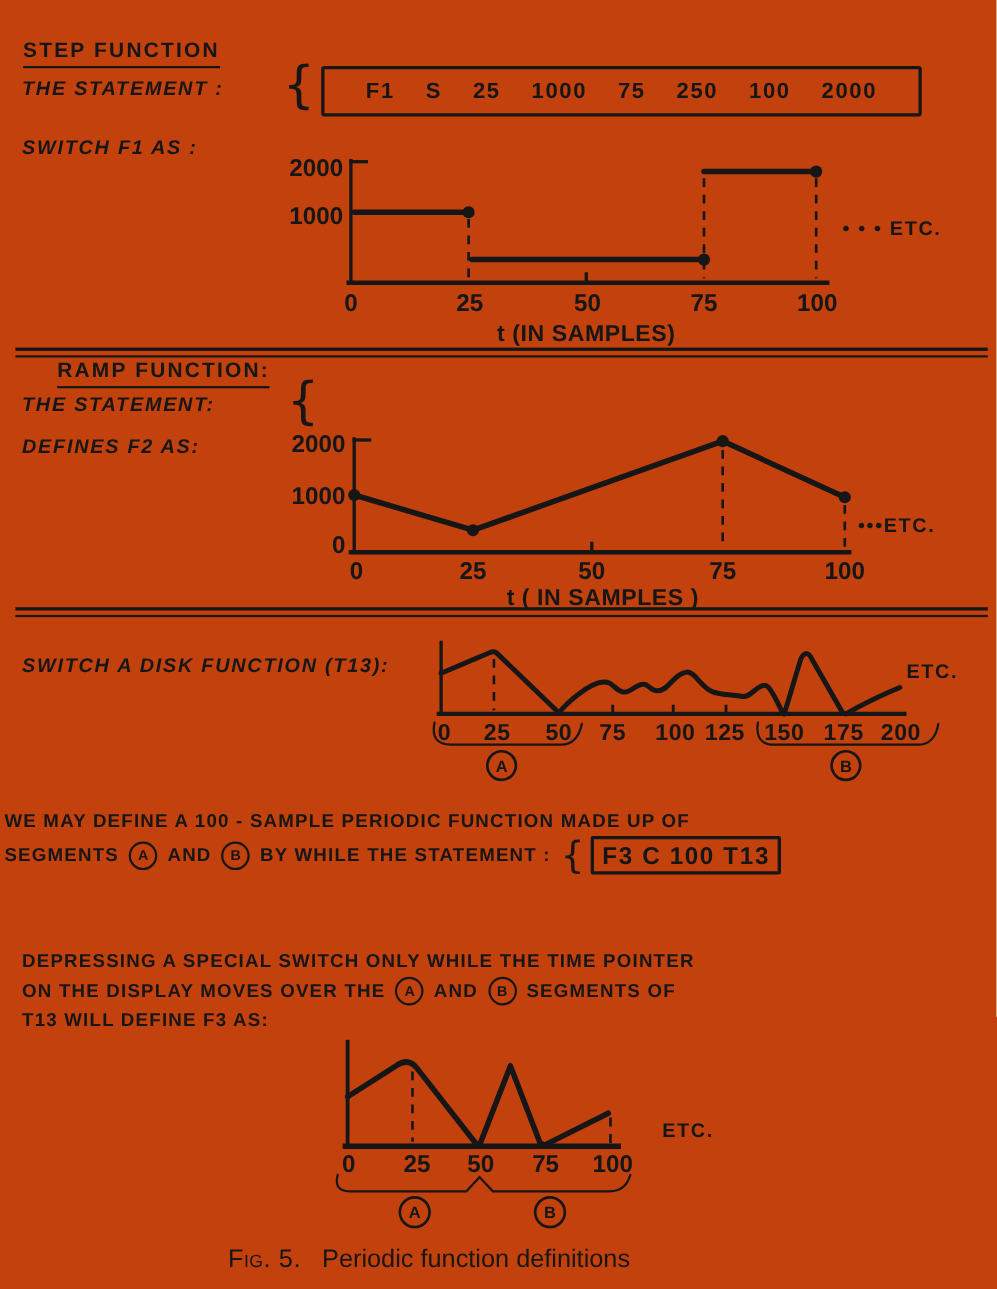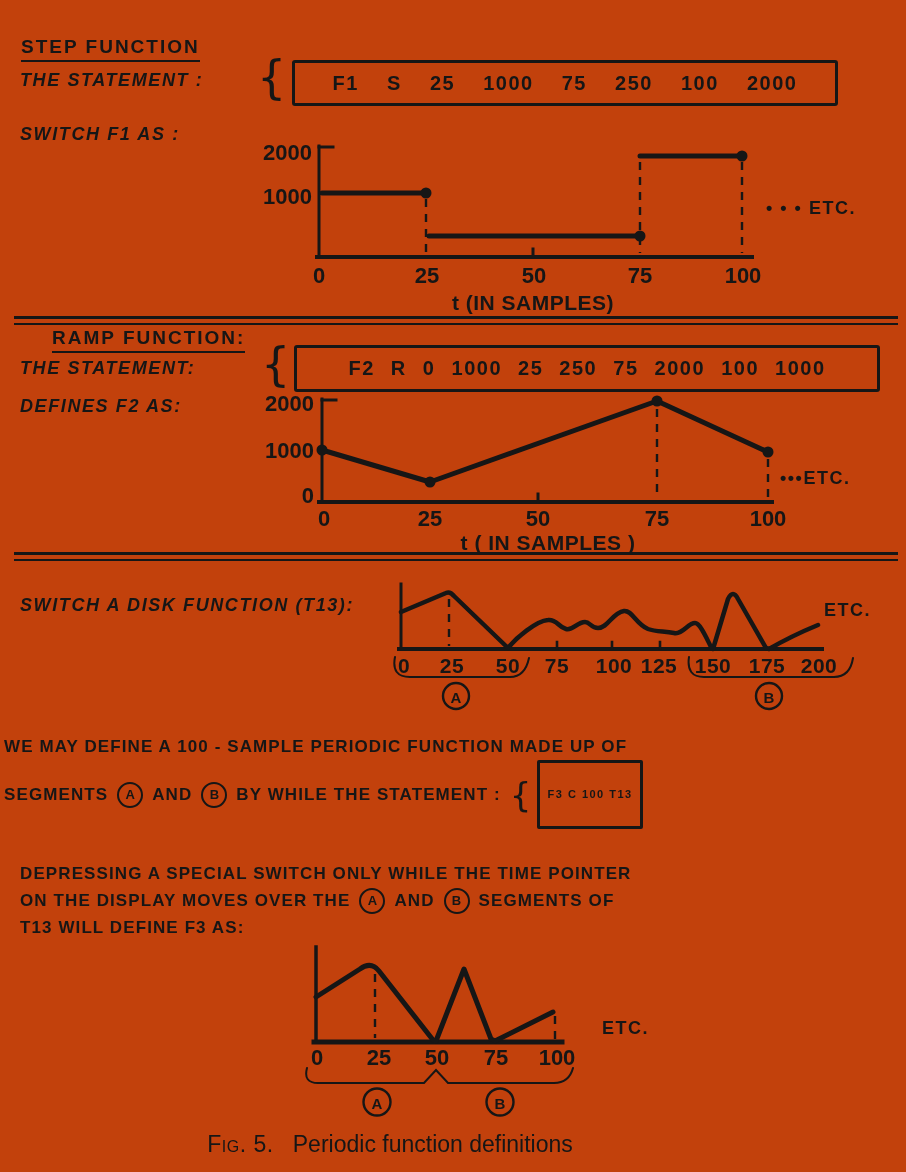--- a/index.html
+++ b/index.html
@@ -9,21 +9,21 @@
   .heading{font-size:19px;font-weight:bold;letter-spacing:2px;border-bottom:2.5px solid #161616;padding-bottom:2px;}
   .lbl{font-size:18px;font-weight:bold;letter-spacing:1.6px;font-style:italic;}
   .stmt-box{border:3.5px solid #161616;border-radius:3px;display:flex;align-items:center;justify-content:center;
             font-weight:bold;font-size:20px;letter-spacing:1.5px;}
   .brace{font-size:46px;font-weight:400;line-height:1;font-family:"DejaVu Sans",sans-serif;}
   .rule2{border-top:3px solid #161616;border-bottom:2px solid #161616;height:4px;}
   .para{font-size:17px;font-weight:bold;letter-spacing:1.1px;line-height:27px;}
   .inline-row{display:flex;align-items:center;gap:9px;white-space:nowrap;}
   .circ{display:inline-flex;width:22px;height:22px;border:2.3px solid #161616;border-radius:50%;
         align-items:center;justify-content:center;font-size:13px;font-weight:bold;letter-spacing:0;flex:0 0 auto;}
-  .mini-box{border:3px solid #161616;border-radius:2px;padding:18px 7px;font-size:11px;font-weight:bold;letter-spacing:1.5px;}
+  .mini-box{border:3px solid #161616;border-radius:2px;padding:1px 7px;font-size:22px;font-weight:bold;letter-spacing:1.5px;}
   .brace-sm{font-size:34px;font-weight:400;line-height:1;font-family:"DejaVu Sans",sans-serif;margin-right:-4px;}
   svg{position:absolute;overflow:visible;}
   svg text{font-family:"Liberation Sans",sans-serif;font-weight:bold;fill:#161616;}
   .tick{font-size:22px;}
   .tick-sm{font-size:21px;letter-spacing:0.5px;}
   .etc{font-size:18px;letter-spacing:1.5px;}
   .axis{stroke:#161616;fill:none;stroke-linecap:square;}
   .curve{stroke:#161616;fill:none;stroke-linecap:round;stroke-linejoin:round;}
   .dash{stroke:#161616;fill:none;stroke-width:2.4;stroke-dasharray:8 7;}
   .dot{fill:#161616;}
@@ -74,21 +74,20 @@
     <text class="tick-sm" x="533" y="310" text-anchor="middle" letter-spacing="2">t (IN SAMPLES)</text>
     <text class="etc" x="766" y="214">• • • ETC.</text>
   </svg>
 
   <div class="abs rule2" style="left:14px;top:316px;width:884px;"></div>
 
   <div class="abs heading" style="left:28px;top:327px;margin-left:24px;">RAMP FUNCTION:</div>
 
   <div class="abs lbl" style="left:20px;top:358px;">THE STATEMENT:</div>
   <div class="abs brace" style="left:261px;top:341px;">{</div>
-  <div class="abs stmt-box" style="left:294px;top:345px;width:580px;height:41px;word-spacing:9px;">F2 R 0 1000 25 250 75 2000 100 1000</div>
 
   <div class="abs lbl" style="left:20px;top:396px;">DEFINES F2 AS:</div>
 
   <svg style="left:245px;top:392px;" width="640" height="162" viewBox="245 392 640 162">
     <path class="axis" stroke-width="3" d="M322,399 L322,502"></path>
     <path class="axis" stroke-width="3" d="M322,400 L336,400"></path>
     <path class="axis" stroke-width="4" d="M319,502 L772,502"></path>
     <path class="axis" stroke-width="3" d="M538,494 L538,501"></path>
 
     <path class="dash" d="M657,409 L657,499"></path>

